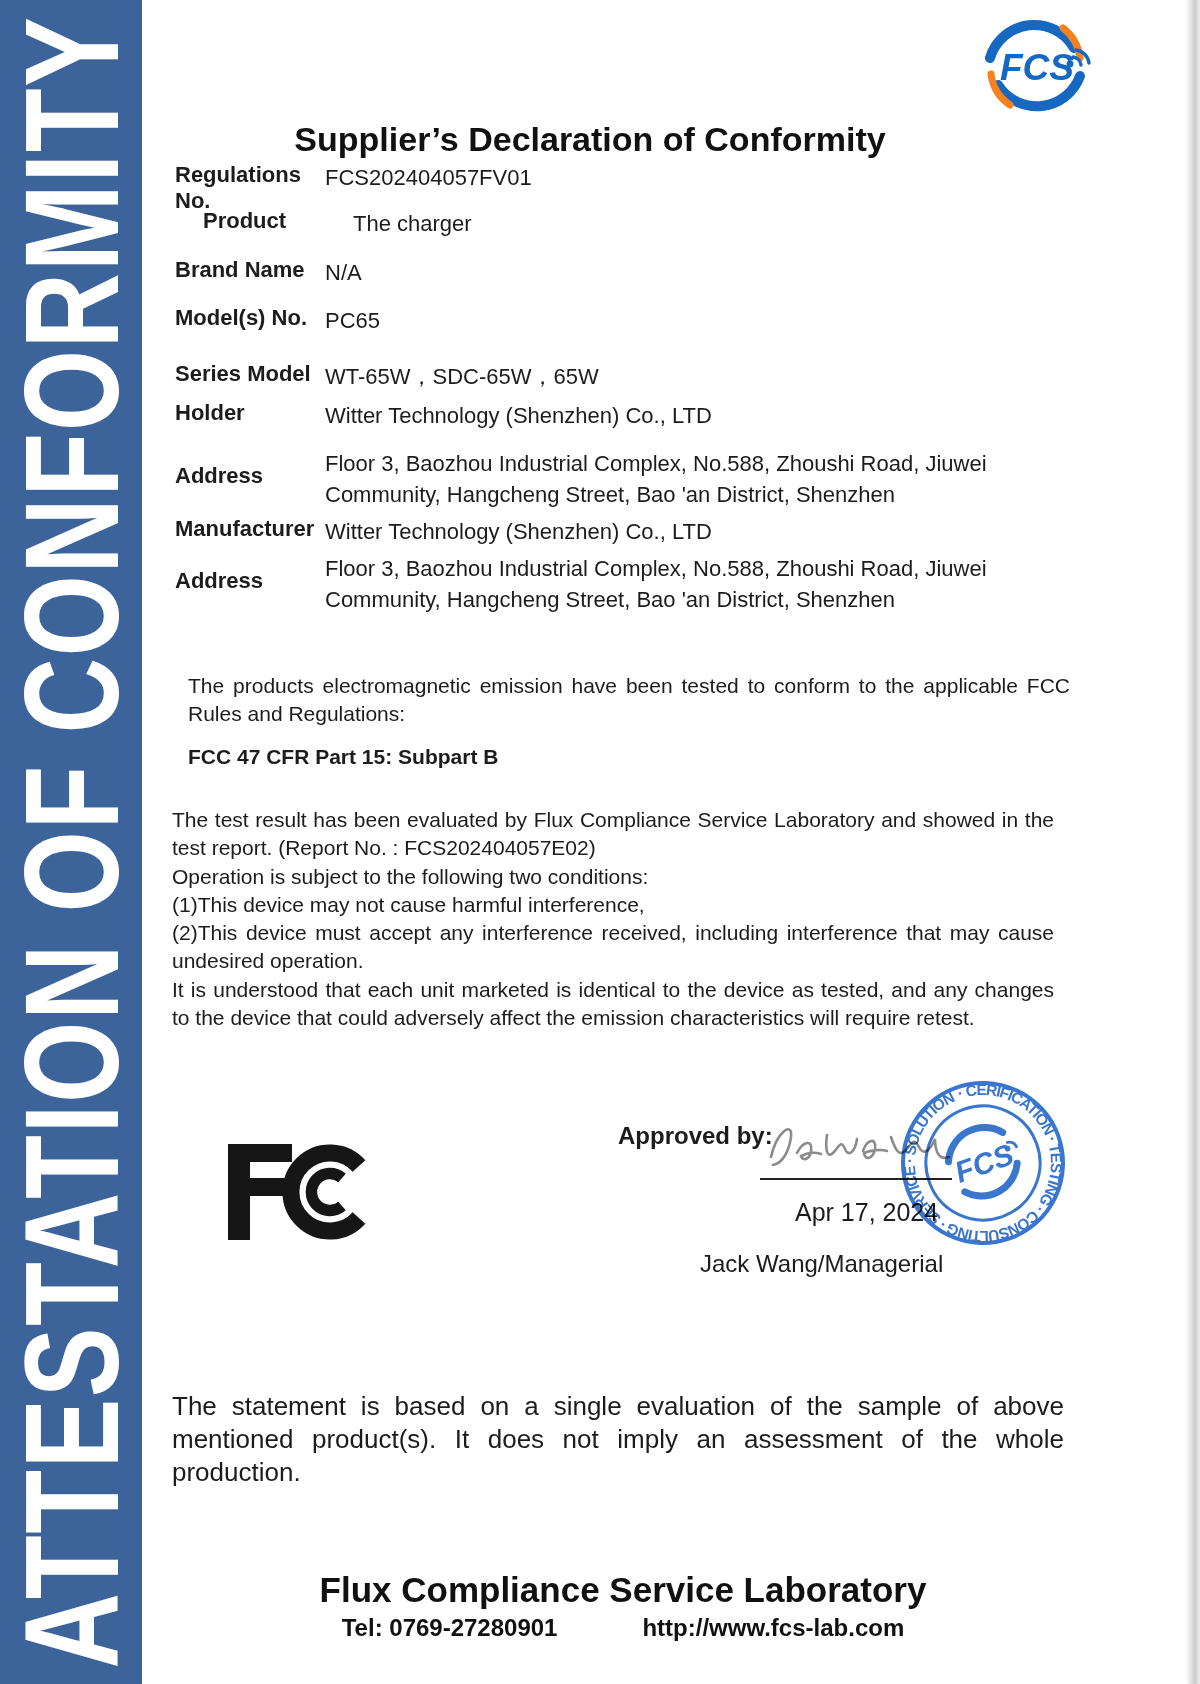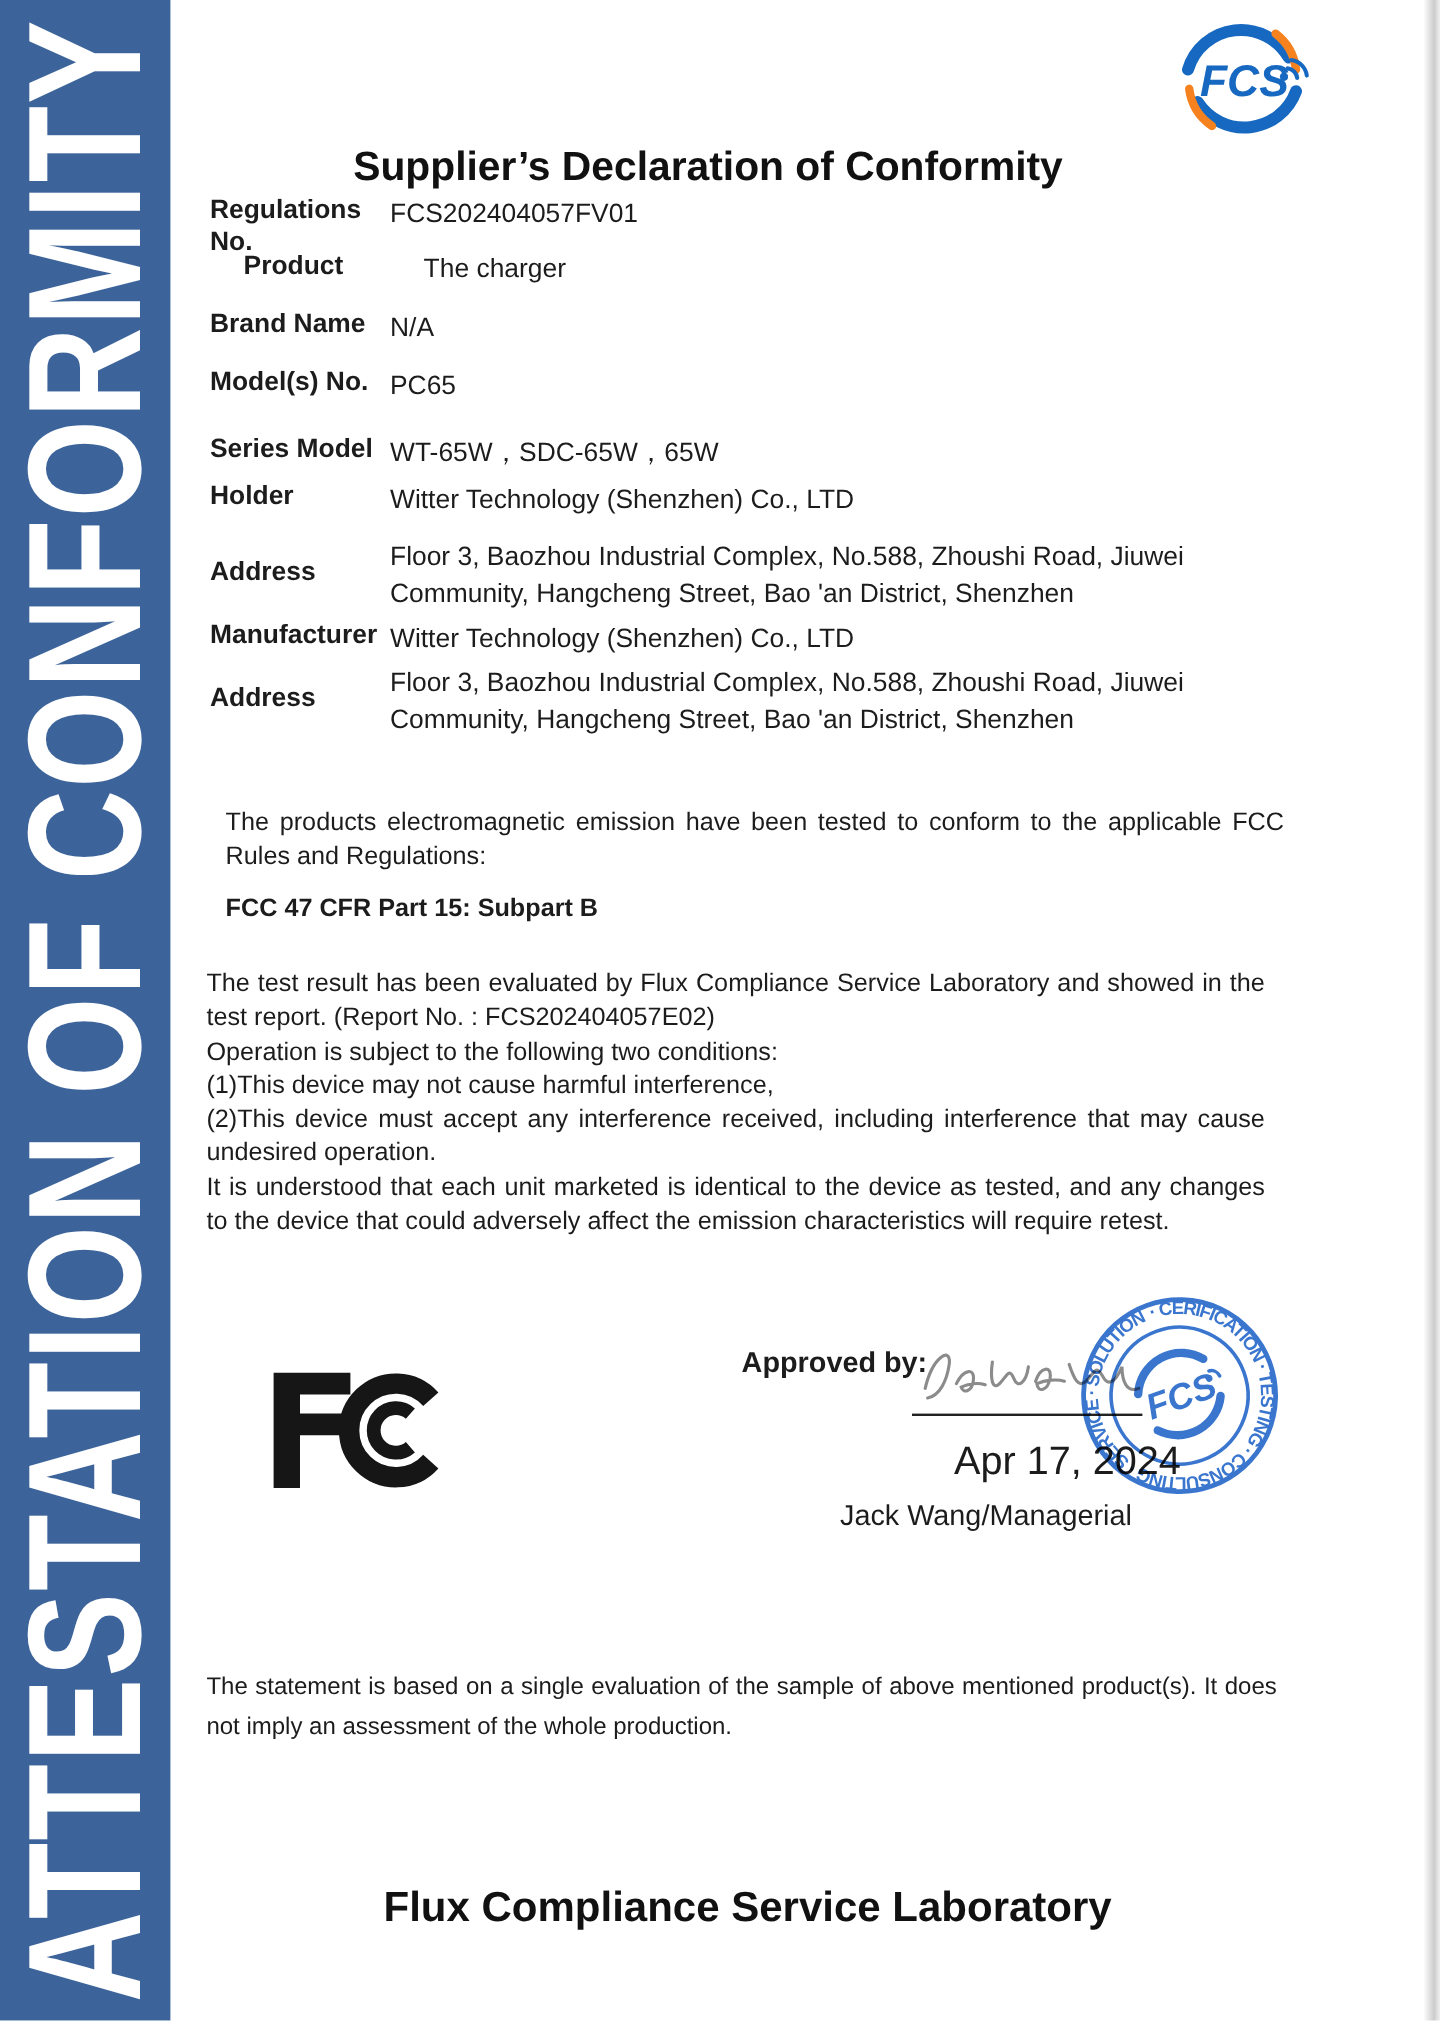--- a/index.html
+++ b/index.html
@@ -38,25 +38,25 @@
   .para1{position:absolute; left:188px; top:672px; width:882px; font-size:21px; line-height:28px; text-align:justify;}
   .para1-standard{font-weight:bold; margin-top:15px;}
   .para2{position:absolute; left:172px; top:806px; width:882px; font-size:21px; line-height:28.3px;}
   .para2 p{margin:0; text-align:justify;}
   
   .fcc-mark{position:absolute; left:218px; top:1136px;}
   
   .approved-label{position:absolute; left:618px; top:1122px; font-size:24px;font-weight:bold;}
   .signature{position:absolute; left:763px; top:1106px;}
   .signature-line{position:absolute; left:760px; top:1178px; width:192px; border-bottom:2px solid #222;}
-  .approve-date{position:absolute; left:795px; top:1198px; font-size:33px;}
+  .approve-date{position:absolute; left:795px; top:1198px; font-size:25px;}
   .signer{position:absolute; left:700px; top:1250px; width:260px; font-size:24px;}
   .stamp{position:absolute; left:898px; top:1078px; opacity:0.88; mix-blend-mode:multiply;}
   
-  .statement{position:absolute; left:172px; top:1390px; width:892px; font-size:20px; line-height:33px; text-align:justify;}
+  .statement{position:absolute; left:172px; top:1390px; width:892px; font-size:26px; line-height:33px; text-align:justify;}
   .footer-company{position:absolute; left:150px; top:1570px; width:946px; text-align:center; font-weight:bold; font-size:35px; color:#111;}
   .footer-contact{position:absolute; left:150px; top:1614px; width:946px; display:flex; justify-content:center; gap:85px; font-weight:bold; font-size:24px; color:#111;}
 </style>
 </head>
 <body>
 
 <div class="page">
 
   <div class="sidebar">
     <div class="sidebar-text">ATTESTATION OF CONFORMITY</div>
@@ -160,15 +160,19 @@
         <text x="56" y="96" font-family="Liberation Sans, sans-serif" font-weight="bold" font-style="italic" font-size="30" style="fill:var(--stamp-blue)">FCS</text>
         <circle cx="113" cy="80" r="2.8" style="fill:var(--stamp-blue)"></circle>
         <path d="M115 74 a8 8 0 0 1 7 7" fill="none" style="stroke:var(--stamp-blue)" stroke-width="3" stroke-linecap="round"></path>
       </g>
     </svg>
   </div>
 
   <div class="statement">The statement is based on a single evaluation of the sample of above mentioned product(s). It does not imply an assessment of the whole production.</div>
 
   <div class="footer-company">Flux Compliance Service Laboratory</div>
+  <div class="footer-contact">
+    <span>Tel: 0769-27280901</span>
+    <span>http://www.fcs-lab.com</span>
+  </div>
 
   <div class="edge-right"></div>
 </div>
 
 </body></html>

